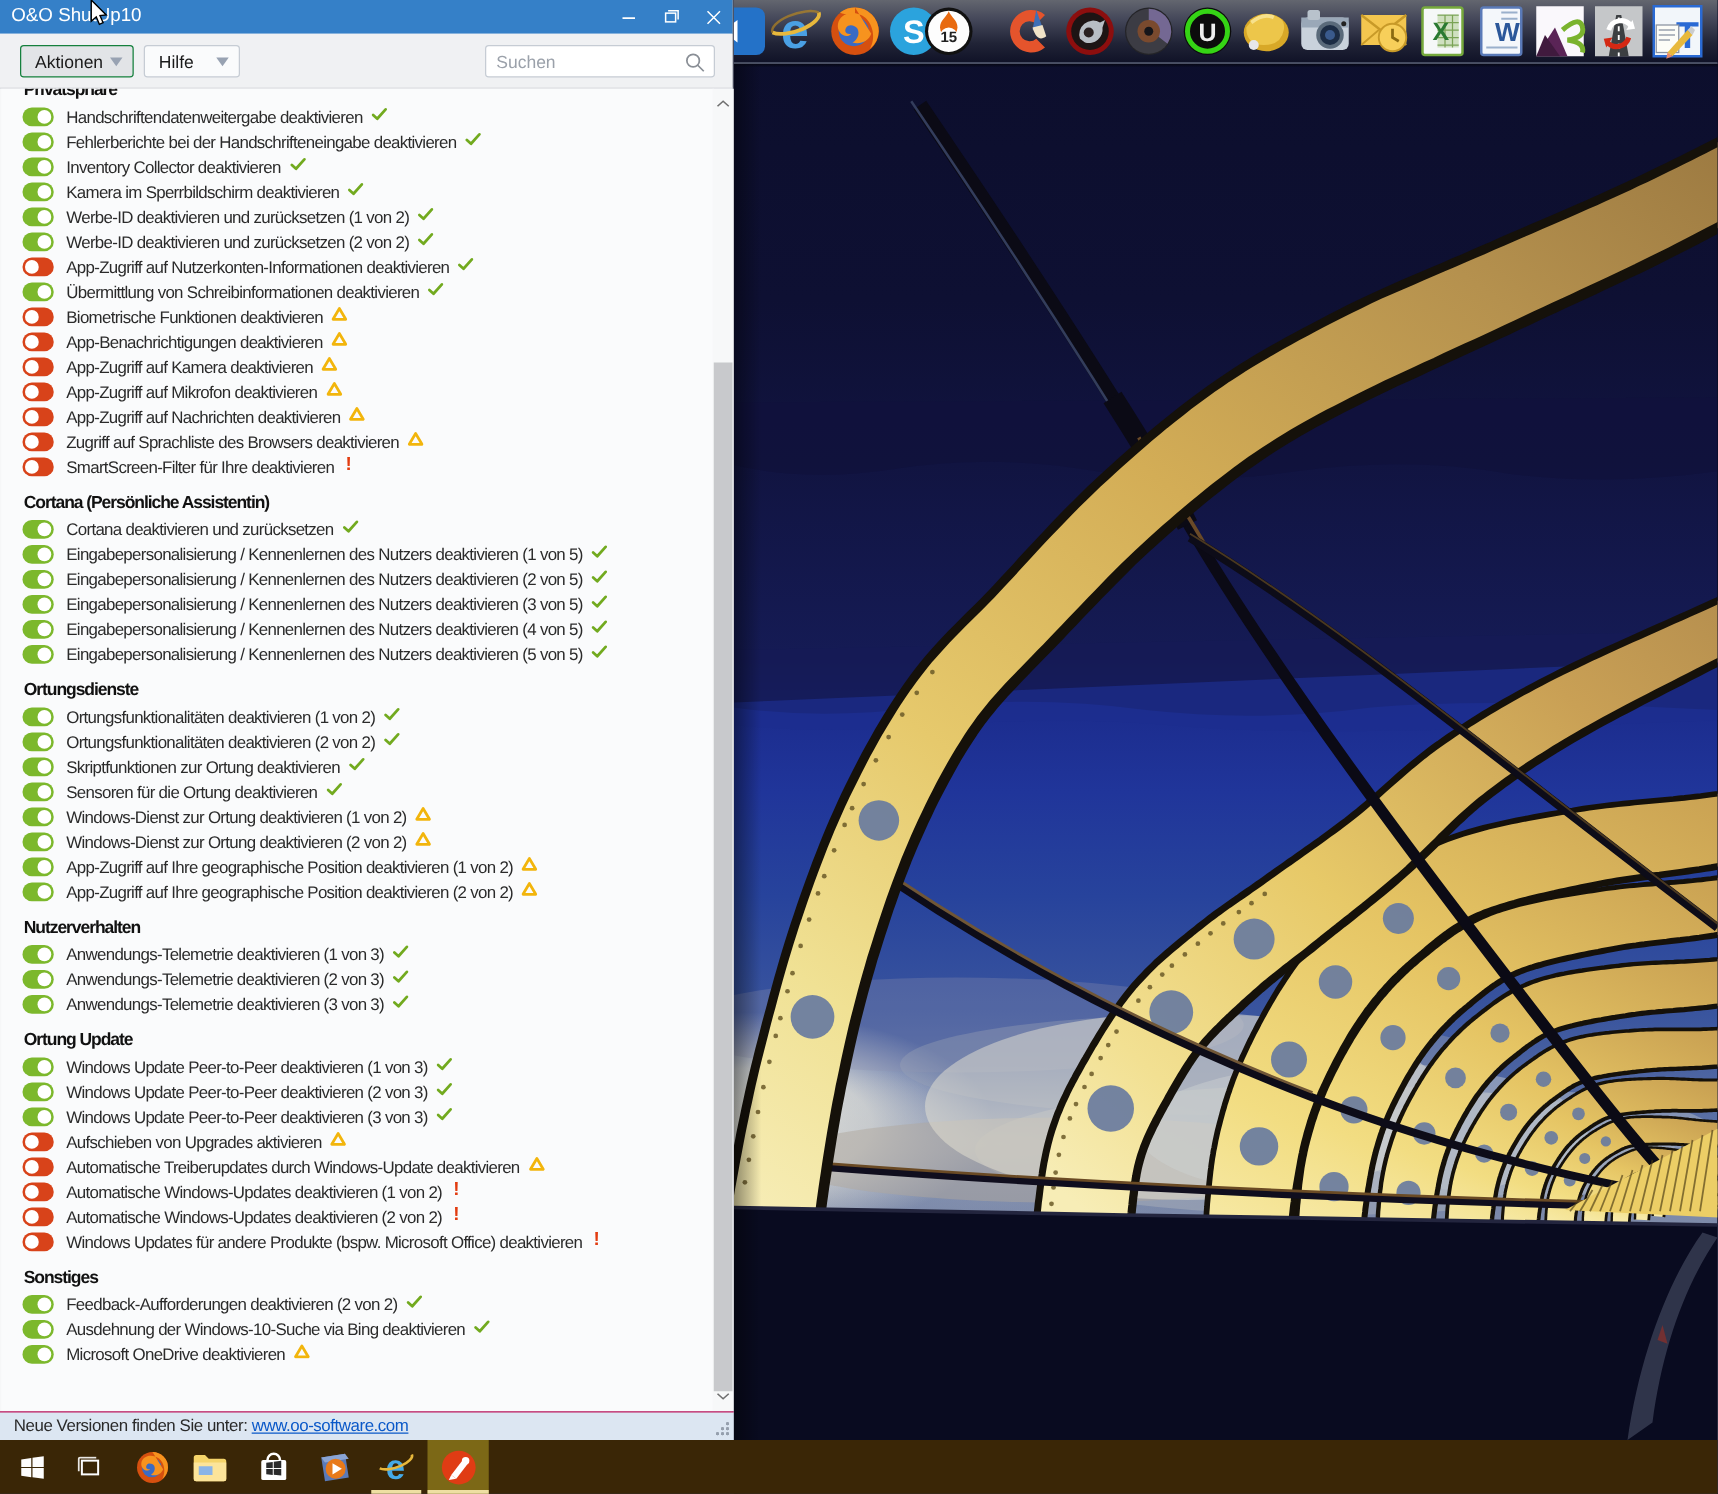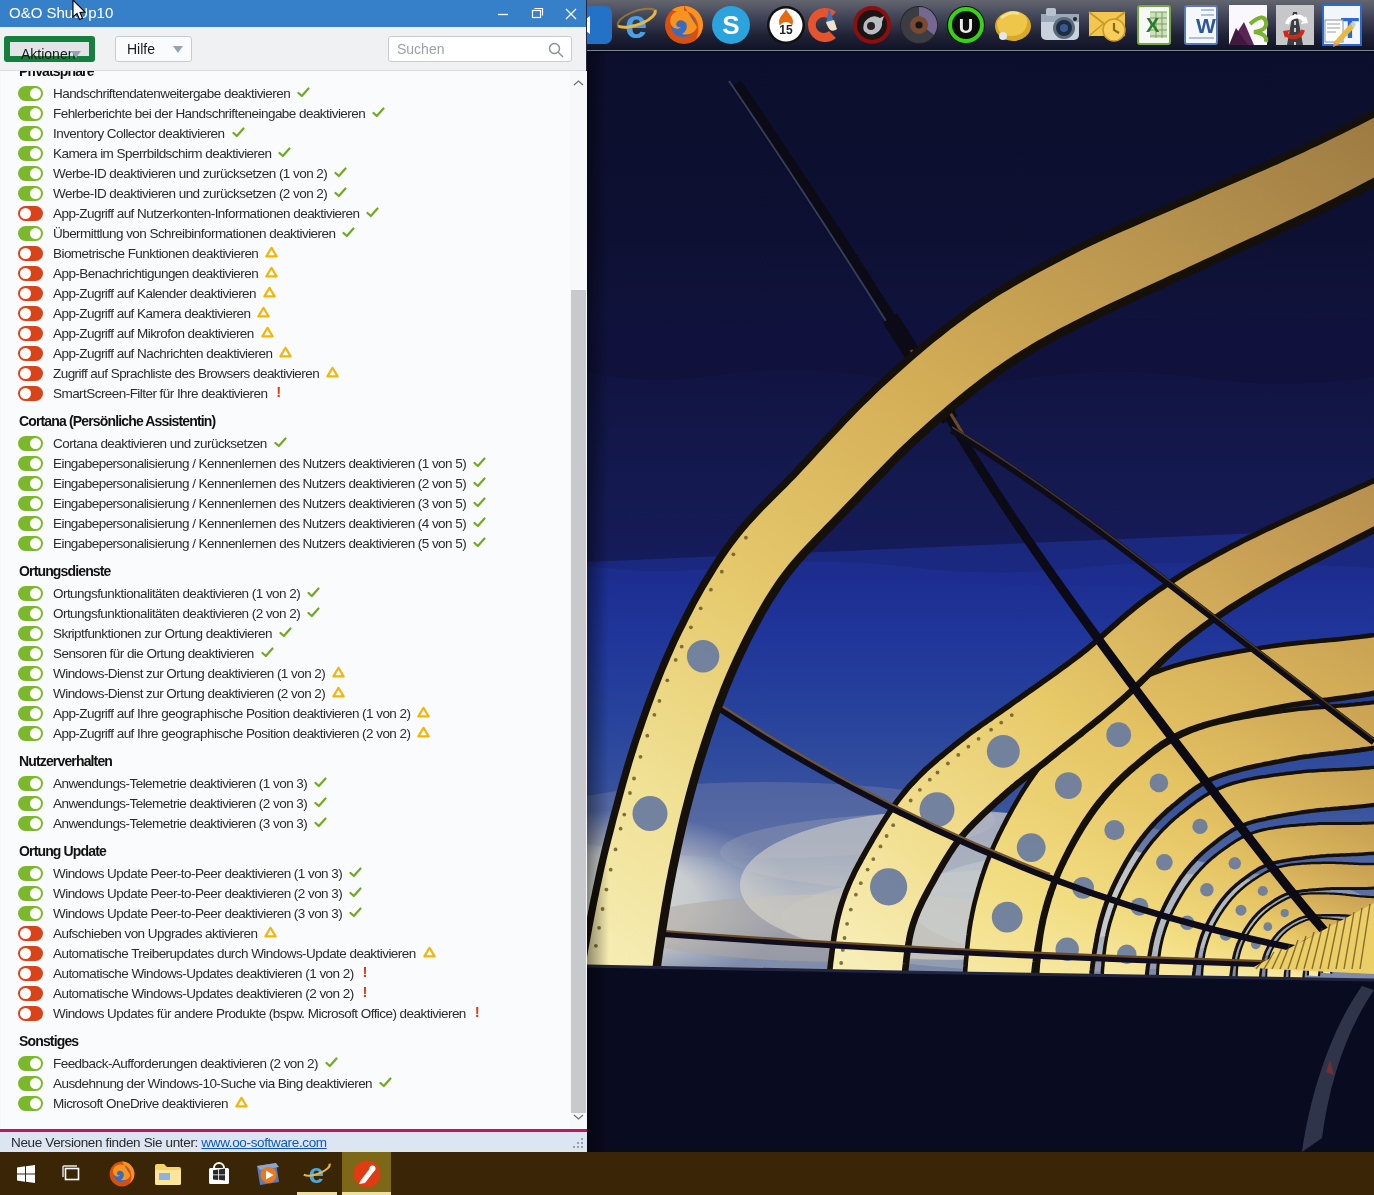--- a/index.html
+++ b/index.html
@@ -17,42 +17,42 @@
 .tb-active{position:absolute;left:342px;top:0;width:49px;height:43px;background:#7c6816;display:flex;align-items:center;justify-content:center}
 .ul1{position:absolute;left:297px;top:40px;width:40px;height:3px;background:#eedfa2}
 .ul2{position:absolute;left:342px;top:40px;width:49px;height:3px;background:#eedfa2}
 
 #win{position:absolute;left:0;top:0;width:587px;height:1152px;background:#f6f7f8;border-right:1px solid rgba(15,18,40,0.9)}
 #title{position:absolute;left:0;top:0;width:100%;height:27px;background:#3580c8;color:#fff;font-size:15px;line-height:26px;padding-left:9px}
 .cap{position:absolute;top:0;height:27px;width:34px;color:#fff}
 #tmin{left:486px}#tmax{left:520px}#tclose{left:554px}
 #menubar{position:absolute;left:0;top:27px;width:100%;height:44px;background:#f0f1f3;border-bottom:1px solid #d9dce0}
 .mbtn{position:absolute;top:9px;height:26px;font-size:14px;color:#1a1a1a}
-#b1{left:4px;width:91px;background:#e2e4e7;border:6px solid #15803d;border-radius:3px;padding:4px 0 0 11px}
+#b1{left:16px;width:91px;background:#e2e4e7;border:1px solid #15803d;border-radius:3px;padding:4px 0 0 11px}
 #b2{left:115px;width:77px;background:#fafbfc;border:1px solid #c6ccd4;border-radius:3px;padding:4px 0 0 11px}
 .arr{position:absolute;right:8px;top:9px;width:0;height:0;border-left:5.5px solid transparent;border-right:5.5px solid transparent;border-top:7px solid #98a2b2}
 #search{position:absolute;left:388px;top:9px;width:184px;height:26px;background:#fff;border:1px solid #c6ccd4;border-radius:3px;color:#9ba1aa;font-size:14px;padding:4px 0 0 8px}
 #search svg{position:absolute;right:6px;top:4px}
 
 #list{position:absolute;left:1px;top:71px;width:570px;height:1058px;background:#fafbfc;overflow:hidden}
 .sec{font-weight:bold;font-size:14px;color:#111;height:30px;line-height:36px;padding-left:18px;letter-spacing:-0.85px;overflow:visible}
 .row{height:20px;position:relative;padding-left:52px;white-space:nowrap}
 .lbl{font-size:13.5px;color:#2b2b2b;line-height:20px;letter-spacing:-0.55px;vertical-align:top;display:inline-block;margin-top:1px}
 .tg{position:absolute;left:17px;top:2.5px;width:25px;height:15px;border-radius:8px}
 .tg.g{background:#7cb82c}.tg.r{background:#d8431a}
 .knob{position:absolute;top:2px;width:11px;height:11px;border-radius:50%;background:#fff}
 .tg.g .knob{right:2px}.tg.r .knob{left:2px}
 .st{margin-left:7px;vertical-align:-1px}
 .bang{color:#e23c10;font-weight:bold;font-size:15px;margin-left:9px}
 
 #sb{position:absolute;left:570px;top:71px;width:17px;height:1058px;background:#f7f8f9}
 #sbthumb{position:absolute;left:1px;top:219px;width:15px;height:823px;background:#c8c9cc}
 .sbarr{position:absolute;left:0}
 
-#status{position:absolute;left:0;top:1129px;width:587px;height:23px;background:#dce6f2;border-top:3px solid #be185d;font-size:13.5px;color:#2a2a2a;padding:3px 0 0 11px;letter-spacing:-0.35px}
+#status{position:absolute;left:0;top:1129px;width:587px;height:23px;background:#dce6f2;border-top:1px solid #be185d;font-size:13.5px;color:#2a2a2a;padding:3px 0 0 11px;letter-spacing:-0.35px}
 #status a{color:#0a58c8}
 #grip{position:absolute;right:3px;bottom:3px;width:12px;height:12px;background:
  radial-gradient(circle at 10px 2px,#96a0ae 1.2px,transparent 1.5px),
  radial-gradient(circle at 10px 6px,#96a0ae 1.2px,transparent 1.5px),
  radial-gradient(circle at 6px 6px,#96a0ae 1.2px,transparent 1.5px),
  radial-gradient(circle at 10px 10px,#96a0ae 1.2px,transparent 1.5px),
  radial-gradient(circle at 6px 10px,#96a0ae 1.2px,transparent 1.5px),
  radial-gradient(circle at 2px 10px,#96a0ae 1.2px,transparent 1.5px)}
 #cursor{position:absolute;left:70px;top:0;z-index:50}
 </style></head>
@@ -285,21 +285,21 @@
 <div class="dicon" style="left:662px"><svg width="44" height="46" viewBox="0 0 44 46">
           <circle cx="22" cy="23" r="19" fill="#d6500f"></circle>
           <circle cx="21" cy="23" r="12" fill="#3a6bc4"></circle>
           <path d="M22,4 a19,19 0 0 1 19,19 a19,19 0 0 1 -7,14 c5,-9 2,-20 -4,-25 c-5,-4 -13,-5 -18,-1 c-4,3 -5,9 -2,13 c2,3 7,4 9,1 c-4,1 -6,-2 -4,-5 c2,-3 7,-2 9,1 c2,4 0,9 -4,11 c6,2 13,-1 15,-7" fill="#f7931e"></path>
           <path d="M10,8 c4,-3 8,-4 12,-4 l0,6 c-5,-1 -9,0 -12,-2" fill="#f7931e"></path>
         </svg></div>
 <div class="dicon" style="left:709px"><svg width="44" height="46" viewBox="0 0 44 46">
           <circle cx="22" cy="23" r="19" fill="#2ba3dd"></circle>
           <text x="22" y="32" font-family="Liberation Sans,sans-serif" font-size="26" font-weight="bold" fill="#fff" text-anchor="middle">S</text>
         </svg></div>
-<div class="dicon" style="left:764px"><svg width="44" height="46" viewBox="0 0 44 46">
+<div class="dicon" style="left:737px"><svg width="44" height="46" viewBox="0 0 44 46">
           <circle cx="22" cy="23" r="19" fill="#111"></circle>
           <circle cx="22" cy="23" r="16.5" fill="#fdfdfd"></circle>
           <path d="M22,7 c2,5 7,7 7,13 a7,7 0 0 1 -14,0 c0,-6 5,-8 7,-13" fill="#e86a10"></path>
           <circle cx="22" cy="27" r="7" fill="#fff"></circle>
           <text x="22" y="31.5" font-family="Liberation Sans,sans-serif" font-size="12" font-weight="bold" fill="#222" text-anchor="middle">15</text>
         </svg></div>
 <div class="dicon" style="left:803px"><svg width="44" height="46" viewBox="0 0 44 46">
           <path d="M33,10 a17,17 0 1 0 0,26 l-7,-7 a8,8 0 1 1 0,-12 Z" fill="#e5542c"></path>
           <path d="M26,6 l5,14 l-8,2 Z" fill="#3f6fb5"></path>
           <path d="M23,20 l8,-2 l3,9 c-4,3 -8,3 -11,-7" fill="#f0e3c8"></path>
@@ -509,25 +509,20 @@
             </span><span class="lbl">Biometrische Funktionen deaktivieren</span><svg class="st" width="13" height="12" viewBox="0 0 13 12">
               <path d="M6.5,1.8 L11.6,10.4 L1.4,10.4 Z" fill="none" stroke="#f2b50c" stroke-width="2.2" stroke-linejoin="round"></path>
             </svg></div>
 <div class="row"><span class="tg r">
               <span class="knob"></span>
             </span><span class="lbl">App-Benachrichtigungen deaktivieren</span><svg class="st" width="13" height="12" viewBox="0 0 13 12">
               <path d="M6.5,1.8 L11.6,10.4 L1.4,10.4 Z" fill="none" stroke="#f2b50c" stroke-width="2.2" stroke-linejoin="round"></path>
             </svg></div>
 <div class="row"><span class="tg r">
               <span class="knob"></span>
-            </span><span class="lbl">App-Zugriff auf Kalender deaktivieren</span><svg class="st" width="13" height="12" viewBox="0 0 13 12">
-              <path d="M6.5,1.8 L11.6,10.4 L1.4,10.4 Z" fill="none" stroke="#f2b50c" stroke-width="2.2" stroke-linejoin="round"></path>
-            </svg></div>
-<div class="row"><span class="tg r">
-              <span class="knob"></span>
             </span><span class="lbl">App-Zugriff auf Kamera deaktivieren</span><svg class="st" width="13" height="12" viewBox="0 0 13 12">
               <path d="M6.5,1.8 L11.6,10.4 L1.4,10.4 Z" fill="none" stroke="#f2b50c" stroke-width="2.2" stroke-linejoin="round"></path>
             </svg></div>
 <div class="row"><span class="tg r">
               <span class="knob"></span>
             </span><span class="lbl">App-Zugriff auf Mikrofon deaktivieren</span><svg class="st" width="13" height="12" viewBox="0 0 13 12">
               <path d="M6.5,1.8 L11.6,10.4 L1.4,10.4 Z" fill="none" stroke="#f2b50c" stroke-width="2.2" stroke-linejoin="round"></path>
             </svg></div>
 <div class="row"><span class="tg r">
               <span class="knob"></span>

